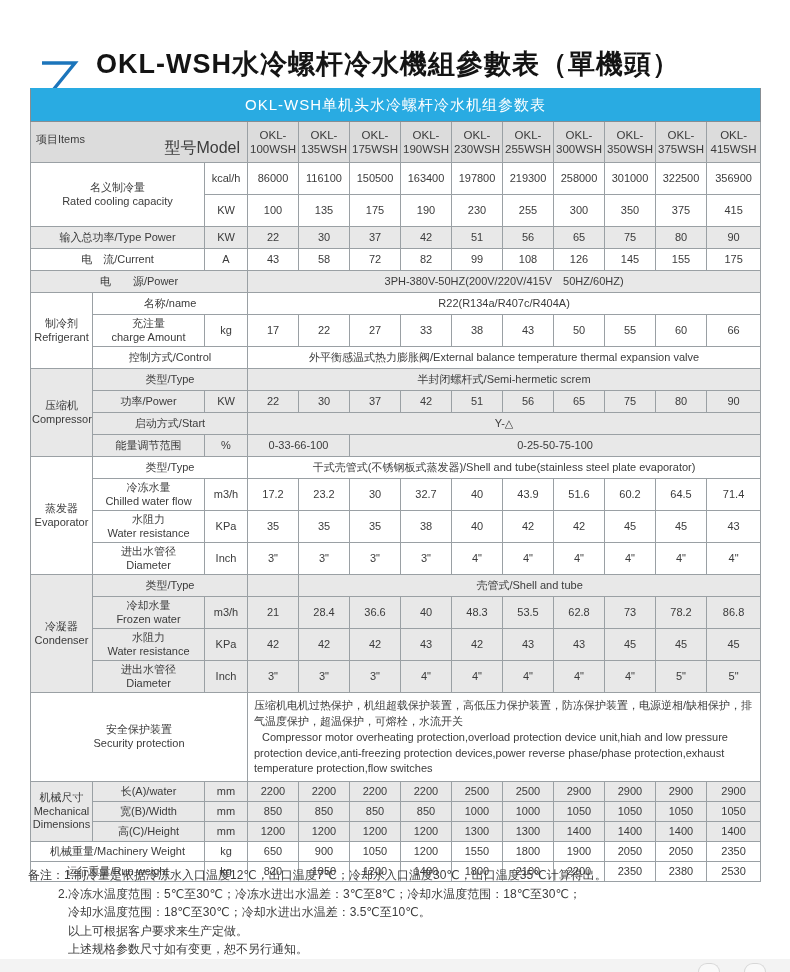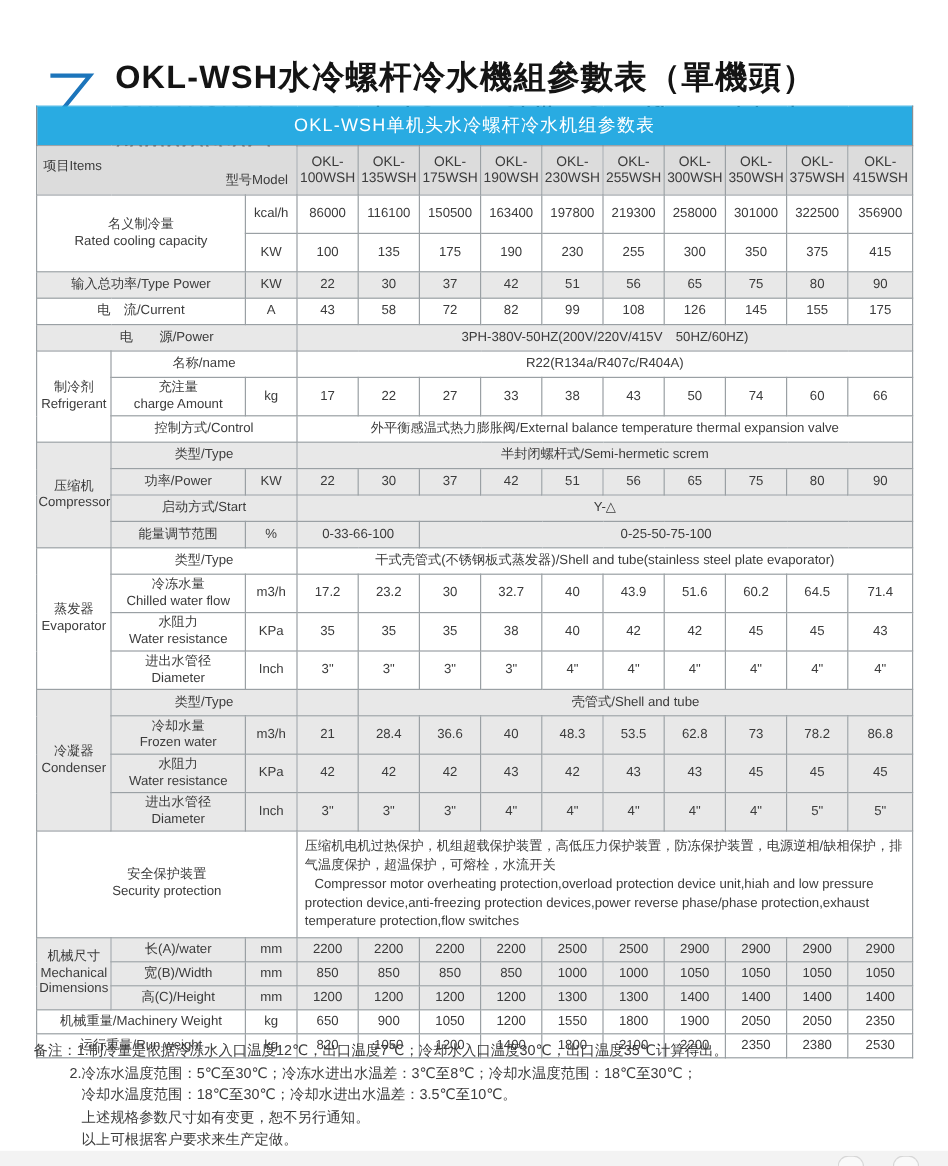--- a/index.html
+++ b/index.html
@@ -38,21 +38,21 @@
   .r1{height:22px;}
   .r2{height:32px;}
   .corner{
     position:relative;text-align:left;
     background-color:#dcdcdc;
     background-image:linear-gradient(to bottom right,
       transparent calc(50% - .7px),#9aa0a4 calc(50% - .7px),
       #9aa0a4 calc(50% + .7px),transparent calc(50% + .7px));
   }
   .c-items{position:absolute;left:5px;top:11px;font-size:11px;text-align:center;}
-  .c-model{position:absolute;right:7px;bottom:4px;font-size:11px;}
+  .c-model{position:absolute;right:7px;bottom:4px;font-size:16px;}
   td.secl{height:86px;}
   td.sect{text-align:left;padding:4px 6px 3px 6px;margin-top:48px;}
   .sec-zh{line-height:1.45;}
   .sec-en{line-height:1.4;text-indent:8px;}
   .sec-en2{line-height:1.4;}
   
   .notes{position:absolute;left:28px;top:866px;width:750px;font-size:12px;line-height:18.5px;color:#3b3b3b;}
   .n-in1{padding-left:30px;}
   .n-in2{padding-left:40px;}
   
@@ -190,21 +190,21 @@
       <span>charge Amount</span>
     </td>
     <td>kg</td>
   <td>17</td>
         <td>22</td>
         <td>27</td>
         <td>33</td>
         <td>38</td>
         <td>43</td>
         <td>50</td>
-        <td>74</td>
+        <td>55</td>
         <td>60</td>
         <td>66</td>
       </tr>
   <tr class="w r1">
     <td colspan="2">控制方式/Control</td>
     <td colspan="10">外平衡感温式热力膨胀阀/External balance temperature thermal expansion valve</td>
   </tr>
 
   <tr class="g r1">
     <td rowspan="4">
@@ -448,21 +448,21 @@
         <td>2380</td>
         <td>2530</td>
       </tr>
   </tbody>
 </table>
 
 <div class="notes">
   <div>备注：1.制冷量是依据冷冻水入口温度12℃，出口温度7℃；冷却水入口温度30℃，出口温度35℃计算得出。</div>
   <div class="n-in1">2.冷冻水温度范围：5℃至30℃；冷冻水进出水温差：3℃至8℃；冷却水温度范围：18℃至30℃；</div>
   <div class="n-in2">冷却水温度范围：18℃至30℃；冷却水进出水温差：3.5℃至10℃。</div>
+  <div class="n-in2">以上可根据客户要求来生产定做。</div>
   <div class="n-in2">上述规格参数尺寸如有变更，恕不另行通知。</div>
-  <div class="n-in2">以上可根据客户要求来生产定做。</div>
   <div>Notes:</div>
 
 </div>
 
 <div class="strip"></div>
 <div class="arc arc1"></div>
 <div class="arc arc2"></div>
 
 </body></html>

